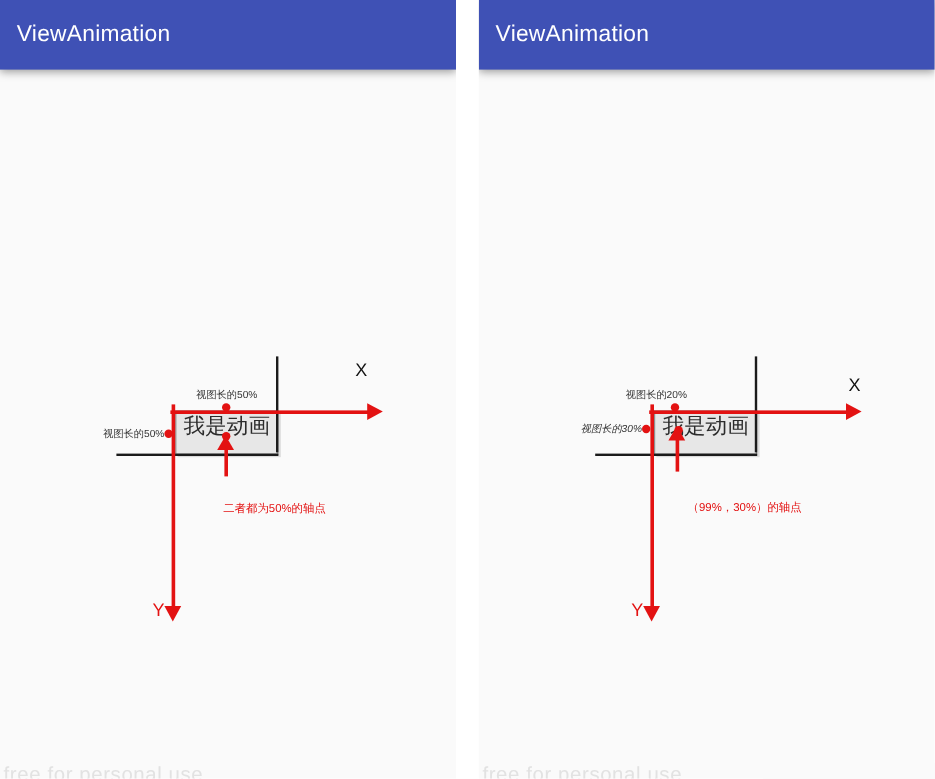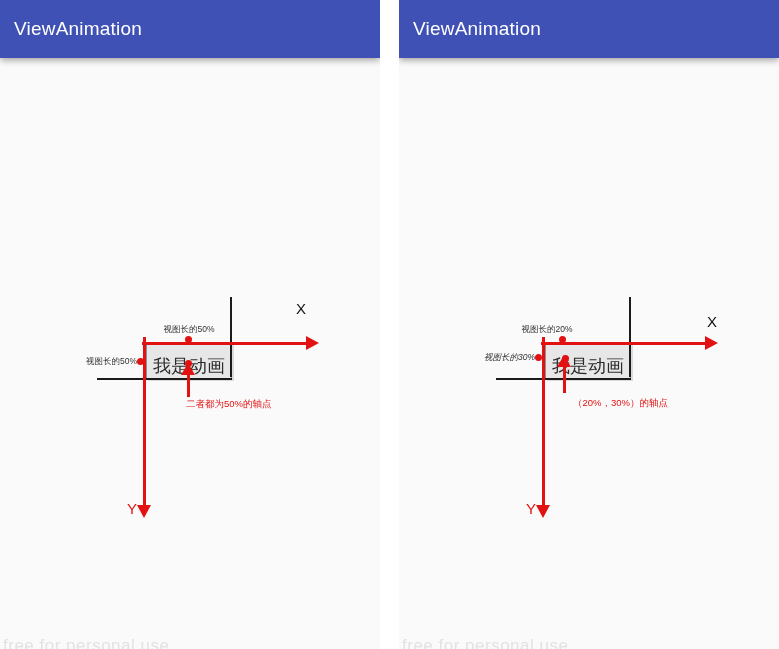--- a/index.html
+++ b/index.html
@@ -20,21 +20,21 @@
     box-shadow:0 2px 7px rgba(0,0,0,0.38);z-index:5;}
   .appbar-title{position:absolute;left:14px;top:50%;transform:translateY(-50%);
     color:#ffffff;font-size:19px;letter-spacing:0.2px;}
 
   .diagram{position:absolute;inset:0;z-index:1;}
 
   
   .view-box{position:absolute;left:146px;top:342px;width:86px;height:37px;
     background:var(--box-fill,#E7E7E7);border:1px solid #8f8f8f;
     box-shadow:2px 2px 0 rgba(0,0,0,0.12);
-    display:flex;align-items:flex-end;justify-content:center;}
+    display:flex;align-items:flex-start;justify-content:center;}
   .view-box span{font-size:18px;color:#2b2b2b;white-space:nowrap;}
 
   
   .black-vline{position:absolute;left:230px;top:297px;width:2px;height:80px;background:#1b1b1b;}
   .black-hline{position:absolute;left:97px;top:378px;width:135px;height:2px;background:#1b1b1b;}
 
   
   .x-axis{position:absolute;left:142px;top:342px;width:165px;height:3px;background:var(--accent-red,#E31212);}
   .x-arrowhead{position:absolute;left:306px;top:336px;width:0;height:0;
     border-left:13px solid var(--accent-red,#E31212);
@@ -52,21 +52,21 @@
   .top-label{top:324px;transform:translateX(-50%);}
   .left-label{transform:translate(-100%,-50%);}
   .dot{position:absolute;width:7px;height:7px;border-radius:50%;background:var(--accent-red,#E31212);}
 
   
   .up-shaft{position:absolute;width:3px;background:var(--accent-red,#E31212);}
   .up-arrowhead{position:absolute;width:0;height:0;
     border-bottom:12px solid var(--accent-red,#E31212);
     border-left:7px solid transparent;border-right:7px solid transparent;}
 
-  .annotation{position:absolute;font-size:9.5px;color:var(--accent-red,#E31212);white-space:nowrap;}
+  .annotation{position:absolute;font-size:9.5px;color:var(--accent-red,#E31212);white-space:nowrap;margin-top:20px;}
 
   .watermark{position:absolute;left:3px;top:636px;font-size:17px;color:#e2e2e2;
     letter-spacing:0.5px;white-space:nowrap;}
 
   
   .p0 .x-label{left:296px;top:300px;}
   .p0 .top-label{left:189px;}
   .p0 .top-dot{left:185px;top:336px;}
   .p0 .left-label{left:137px;top:362px;}
   .p0 .left-dot{left:137px;top:358px;}
@@ -135,18 +135,18 @@
       <div class="y-arrowhead"></div>
       <div class="x-label">X</div>
       <div class="y-label">Y</div>
       <div class="mini-label top-label">视图长的20%</div>
       <div class="dot top-dot"></div>
       <div class="mini-label left-label">视图长的30%</div>
       <div class="dot left-dot"></div>
       <div class="dot pivot-dot"></div>
       <div class="up-shaft"></div>
       <div class="up-arrowhead"></div>
-      <div class="annotation">（20%，30%）的轴点</div>
+      <div class="annotation">（99%，30%）的轴点</div>
     </div>
     <div class="watermark">free for personal use</div>
   </div>
 
 </div>
 
 </body></html>

